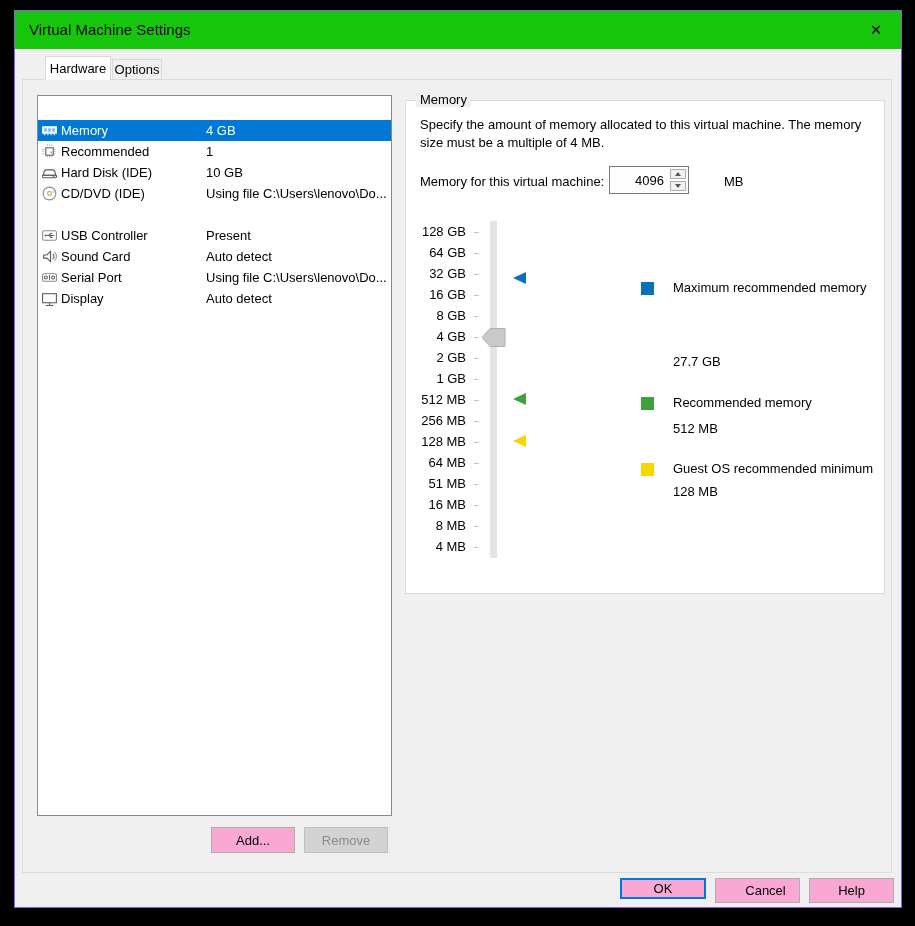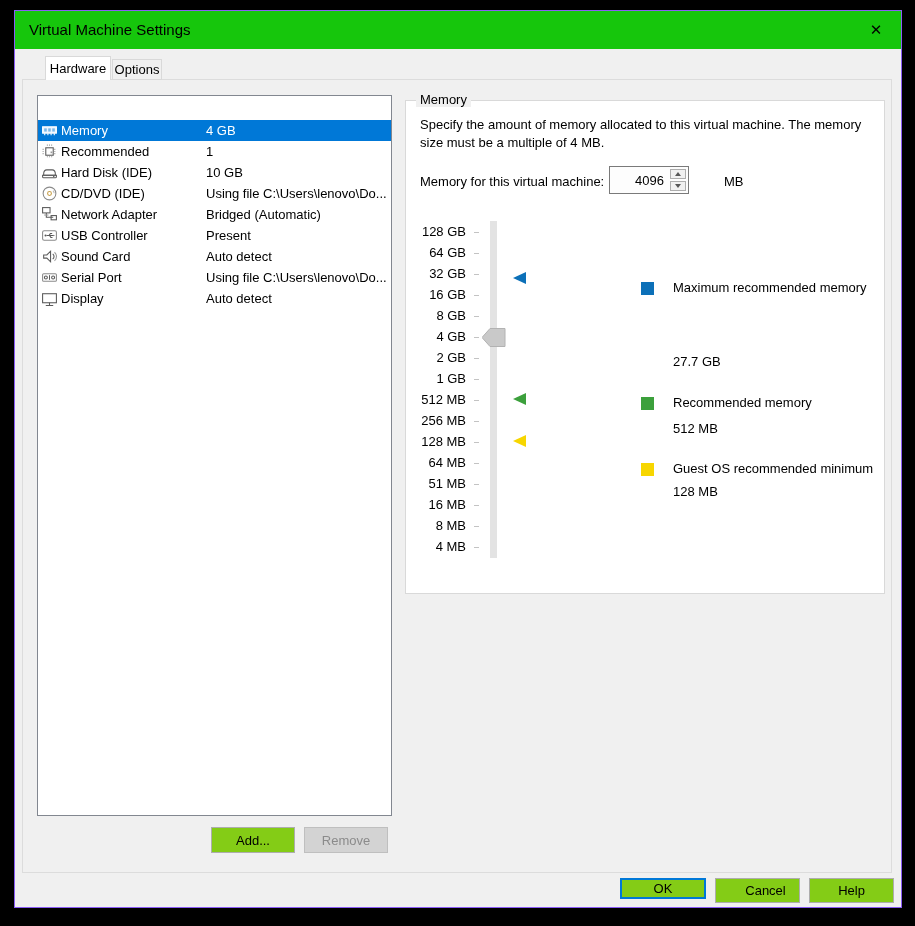--- a/index.html
+++ b/index.html
@@ -29,21 +29,21 @@
                  border-bottom:1px solid #f0f0f0; }
   .list-header .col1 { position:absolute; left:10px; top:4px; }
   .list-header .col2 { position:absolute; left:168px; top:4px; }
   .col-divider { position:absolute; left:160px; top:2px; width:1px; height:18px; background:#e0e0e0; }
   .dev-row { position:absolute; left:0; width:100%; height:21px; cursor:default; }
   .dev-row.selected { background:#0078d7; color:#fff; }
   .dev-icon { position:absolute; left:3px; top:2px; width:17px; height:17px; }
   .dev-name { position:absolute; left:23px; top:3px; }
   .dev-summary { position:absolute; left:168px; top:3px; white-space:nowrap; }
   
-  .btn { position:absolute; background:#84cc16; border:1px solid #adadad;
+  .btn { position:absolute; background:#f9a8d4; border:1px solid #adadad;
          display:flex; align-items:center; justify-content:center;
          font-family:"Liberation Sans", sans-serif; font-size:13px; cursor:pointer; }
   .btn.default { border:2px solid #0078d7; }
   .btn.disabled { background:#d3d3d3; color:#8b8b8b; border-color:#bfbfbf; cursor:default; }
   .btn-add    { left:196px; top:816px; width:84px; height:26px; }
   .btn-remove { left:289px; top:816px; width:84px; height:26px; }
   .btn-ok     { left:605px; top:867px; width:86px; height:21px; }
   .btn-cancel { left:700px; top:867px; width:85px; height:25px;padding-left:16px; }
   .btn-help   { left:794px; top:867px; width:85px; height:25px; }
   
@@ -153,32 +153,20 @@
           <svg width="17" height="17" viewBox="0 0 16 16">
               <circle cx="8" cy="8" r="6" fill="none" stroke="#8a8a8a"></circle>
               <circle cx="8" cy="8" r="1.8" fill="none" stroke="#c79f4a"></circle>
               <path d="M11.3 5.2a4.3 4.3 0 0 1 1.1 2.6" fill="none" stroke="#bbbbbb"></path>
             </svg>
         </span>
         <span class="dev-name">CD/DVD (IDE)</span>
         <span class="dev-summary">Using file C:\Users\lenovo\Do...</span>
       </div>
 
-      <div class="dev-row" style="top:108px">
-        <span class="dev-icon">
-          <svg width="17" height="17" viewBox="0 0 16 16">
-              <rect x="1.5" y="1.5" width="7" height="5" fill="none" stroke="#5a5a5a"></rect>
-              <path d="M5 6.5v4h6.5" fill="none" stroke="#5a5a5a"></path>
-              <rect x="9.5" y="9" width="5" height="4" fill="none" stroke="#5a5a5a"></rect>
-              <path d="M3 8.5h4" stroke="#9a9a9a" fill="none"></path>
-            </svg>
-        </span>
-        <span class="dev-name">Network Adapter</span>
-        <span class="dev-summary">Bridged (Automatic)</span>
-      </div>
 
       <div class="dev-row" style="top:129px">
         <span class="dev-icon">
           <svg width="17" height="17" viewBox="0 0 16 16">
               <rect x="1.5" y="3.5" width="13" height="9" rx="1.5" fill="none" stroke="#8a8a8a"></rect>
               <circle cx="4.3" cy="8" r="1" fill="#5a5a5a"></circle>
               <path d="M5.3 8h6.2M7.5 8l1.3-1.8h1.7M8 8l1.3 1.8h1.5" fill="none" stroke="#5a5a5a"></path>
               <path d="M11.5 7.3l1.6.7-1.6.7z" fill="#5a5a5a"></path>
             </svg>
         </span>

